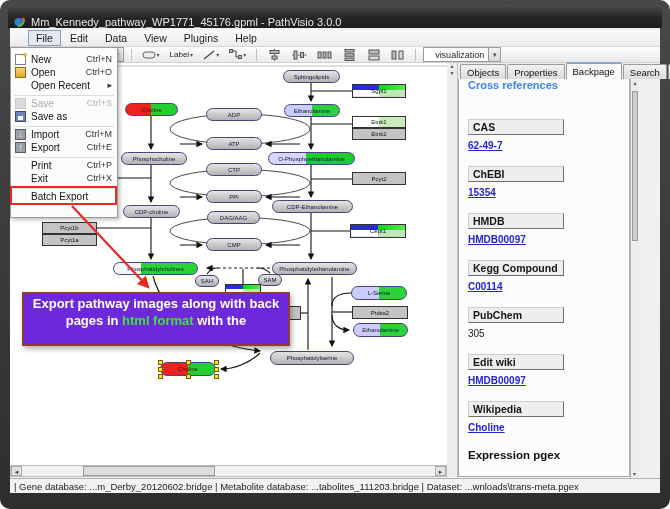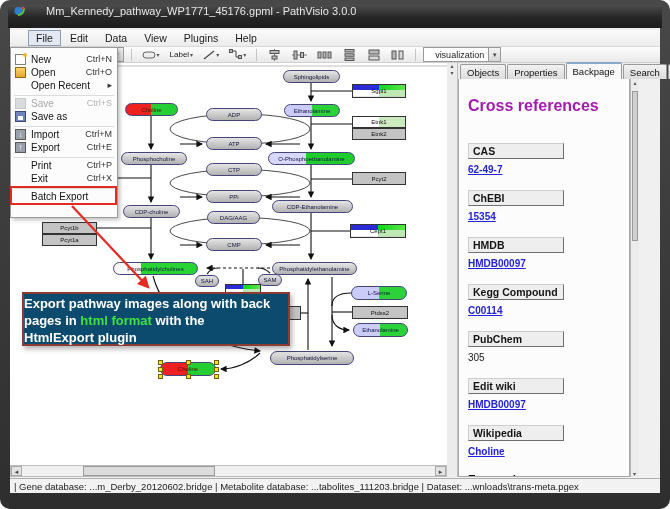--- a/index.html
+++ b/index.html
@@ -1,18 +1,18 @@
 <!DOCTYPE html>
 <html><head>
 <meta charset="utf-8">
 <style>
   html,body{margin:0;padding:0}
   body{width:670px;height:509px;position:relative;font-family:"Liberation Sans",sans-serif;background:#ffffff;overflow:hidden}
   .frame{position:absolute;inset:0;background:linear-gradient(#484848,#2e2e2e);border-radius:10px;overflow:hidden}
-  .titlebar{position:absolute;left:8px;top:5px;width:654px;height:23px;display:flex;align-items:flex-start;gap:20px;padding-left:6px;box-sizing:border-box;color:#e6e6e6;font-size:11px;background:linear-gradient(180deg,#4d4d4d,#262626 55%,#1d1d1d)}
+  .titlebar{position:absolute;left:8px;top:5px;width:654px;height:23px;display:flex;align-items:flex-end;gap:5px;padding-left:6px;box-sizing:border-box;color:#e6e6e6;font-size:11px;background:linear-gradient(180deg,#4d4d4d,#262626 55%,#1d1d1d)}
   .appicon{width:12px;height:12px;flex:none}
   .window{position:absolute;left:10px;top:28px;width:650px;height:465px;background:#f0f0f0}
   
   .menubar{position:absolute;left:0;top:2px;width:100%;height:17px;background:linear-gradient(#fafafa,#ececec);border-bottom:1px solid #d8d8d8;display:flex;align-items:center;font-size:10.5px;color:#1a1a1a;padding-left:18px;box-sizing:border-box}
   .mb-item{padding:1px 7px;margin-right:1px;border:1px solid transparent}
   .mb-item.active{background:#e3e9f3;border:1px solid #8d9cb3}
   
   .toolbar{position:absolute;left:0;top:19px;width:100%;height:16px;background:linear-gradient(#fdfdfd,#e9e9e9);border-bottom:1px solid #cfcfcf;display:flex;align-items:center;font-size:9px;color:#222;padding-left:4px;box-sizing:border-box;gap:4px}
   .tb-label{font-size:9px;color:#333}
   .combo{display:inline-flex;align-items:center;background:#fff;border:1px solid #9a9a9a;height:13px;font-size:9px}
@@ -41,21 +41,21 @@
   .hscroll{position:absolute;left:0;top:437px;width:437px;height:12px;background:#f1f1f1;border:1px solid #bdbdbd;box-sizing:border-box}
   .hscroll .arr{position:absolute;top:0;width:11px;height:10px;background:#e3e3e3;border:1px solid #aaa;font-size:7px;line-height:9px;text-align:center;color:#444;box-sizing:border-box}
   .hscroll .thumb{position:absolute;left:72px;top:0;width:132px;height:10px;background:#dcdcdc;border:1px solid #9a9a9a;box-sizing:border-box}
   .vsplit{position:absolute;left:437px;top:35px;width:11px;height:414px;background:#ececec;border-right:1px solid #bdbdbd;box-sizing:border-box;text-align:center;font-size:6px;color:#555;line-height:7px}
   
   .panel{position:absolute;left:448px;top:35px;width:181px;height:414px;background:#ececec}
   .tabs{height:16px;display:flex;align-items:flex-end;padding-left:2px;border-bottom:1px solid #9a9a9a;font-size:9.5px;color:#111}
   .tab{padding:2px 6px 1px 6px;border:1px solid #9a9a9a;border-bottom:none;background:linear-gradient(#f2f2f2,#dcdcdc);margin-right:1px;border-radius:2px 2px 0 0}
   .tab.active{background:#f8f8f8;padding-bottom:2px;border-top:2px solid #8aa7c8}
   .panel-body{position:absolute;left:0;right:9px;top:16px;bottom:0;background:#fcfcfc;border:1px solid #a8a8a8;border-top:none;box-sizing:border-box;padding-left:9px;overflow:hidden}
-  .pb-heading{margin-top:18px;color:#a21caf;font-weight:bold;font-size:16px}
+  .pb-heading{color:#3b82f6;font-weight:bold;font-size:11px}
   .xref{margin-top:13px}
   .xref.first{margin-top:28px}
   .xref-h{width:86px;background:#eeeeee;border:1px solid;border-color:#cdcdcd #6f6f6f #6f6f6f #cdcdcd;font-weight:bold;font-size:10.5px;padding:1px 4px;color:#141414}
   .xref-v{display:inline-block;margin-top:5px;font-size:10px;font-weight:bold;color:#2323d8;text-decoration:underline}
   .xref-v.plain{color:#222;font-weight:normal;text-decoration:none}
   .pb-footer{margin-top:14px;font-weight:bold;font-size:11.5px;color:#101010}
   .pscroll{position:absolute;right:0;top:16px;bottom:0;width:9px;background:#ececec;border-left:1px solid #b5b5b5;box-sizing:border-box;font-size:6px;text-align:center;color:#555}
   .pscroll .pthumb{position:absolute;left:1px;top:12px;width:6px;height:150px;background:#cfcfcf;border:1px solid #9a9a9a;box-sizing:border-box}
   
   .statusbar{position:absolute;left:0;top:450px;width:100%;height:15px;background:#f2f2f2;border-top:1px solid #b0b0b0;font-size:9.5px;color:#1c1c1c;padding:2px 0 0 4px;box-sizing:border-box;white-space:nowrap}
@@ -75,21 +75,21 @@
   .mi.save{background:#b0b4ba;border:1px solid #8a8a8a}
   .mi.save-as{background:#7284c0;border:1px solid #3d4a7a}
   .mi.save-as::after{content:"";position:absolute;left:2px;top:4px;width:5px;height:4px;background:#fff}
   .mi.import{background:#9aa0a8;border:1px solid #5a5a5a;color:#fff}
   .mi.import::after{content:"↓"}
   .mi.export{background:#9aa0a8;border:1px solid #5a5a5a;color:#fff}
   .mi.export::after{content:"↑"}
   .menu-item.disabled .mi{opacity:.45}
   
   .redbox{position:absolute;left:0;top:158px;width:107px;height:19px;border:2px solid #e52a22;box-sizing:border-box;z-index:60;background:transparent}
-  .annotation{position:absolute;left:12px;top:264px;width:268px;height:54px;background:#0c4a6e;border:2px solid #8f3b35;box-sizing:border-box;z-index:40;color:#fff;font-weight:bold;font-size:13px;text-align:left;line-height:17px;padding-top:1px;box-shadow:2px 3px 5px rgba(0,0,0,.3)}
+  .annotation{position:absolute;left:12px;top:264px;width:268px;height:54px;background:#6d28d9;border:2px solid #8f3b35;box-sizing:border-box;z-index:40;color:#fff;font-weight:bold;font-size:13px;text-align:center;line-height:17px;padding-top:1px;box-shadow:2px 3px 5px rgba(0,0,0,.3)}
   .annotation .hl{color:#3ee23e}
   .overlay{position:absolute;left:0;top:0;width:650px;height:465px;pointer-events:none;z-index:70}
 </style>
 </head>
 <body>
 
 <div class="frame">
 
   <div class="titlebar">
     <svg class="appicon" viewBox="0 0 12 12">
@@ -428,21 +428,20 @@
           <span class="mi none"></span>
           <span class="ml">Batch Export</span>
           <span class="ms"></span>
         </div>
       </div>
     <div class="redbox"></div>
 
     <div class="annotation">
       <div><span>Export pathway images along with back</span></div>
       <div><span>pages in </span><span class="hl">html format</span><span> with the</span></div>
-      <div><span>HtmlExport plugin</span></div>
     </div>
 
     <svg class="overlay" width="650" height="465" viewBox="0 0 650 465">
       <defs>
         <marker id="ahr" viewBox="0 0 10 10" refX="8" refY="5" markerWidth="6" markerHeight="5.5" orient="auto">
             <path d="M0,0 L10,5 L0,10 z" fill="#e52a22"></path>
           </marker>
       </defs>
       <line x1="62" y1="178" x2="138" y2="259" stroke="#e52a22" stroke-width="2.2" marker-end="url(#ahr)"></line>
     </svg>

